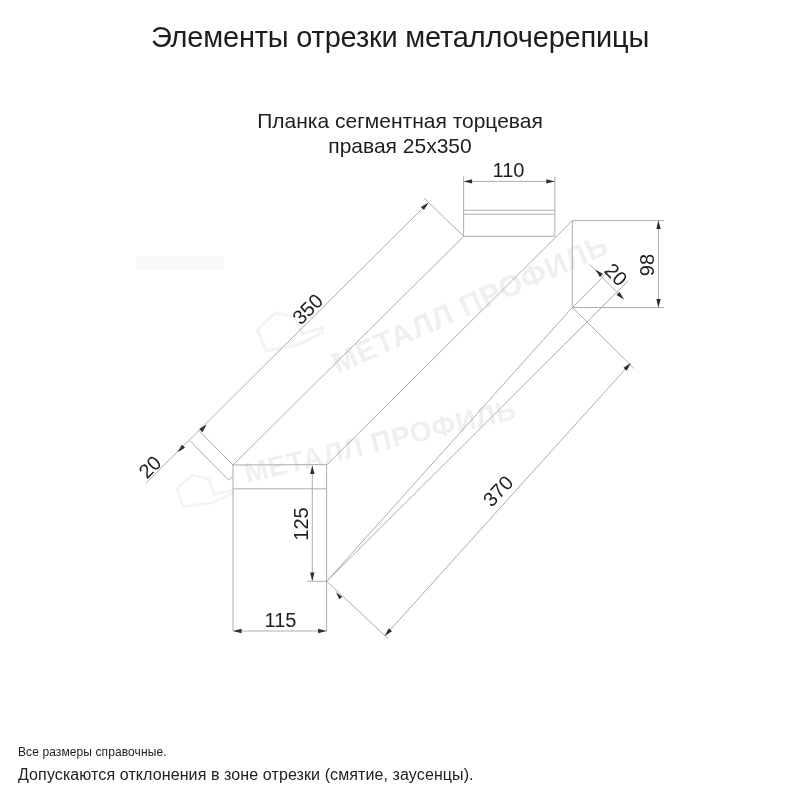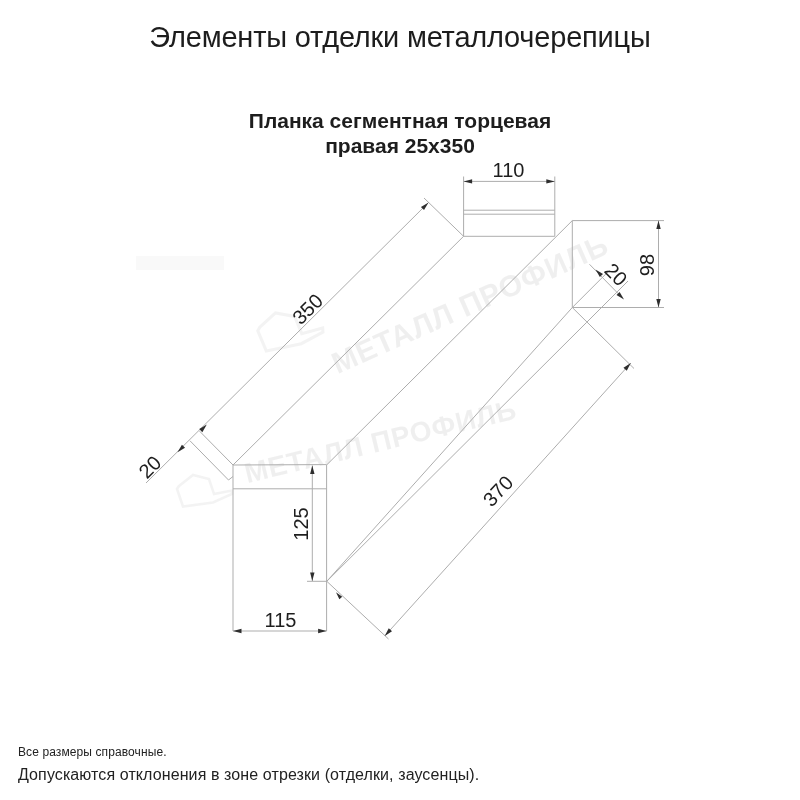--- a/index.html
+++ b/index.html
@@ -1,27 +1,27 @@
 <!DOCTYPE html>
 <html><head>
 <meta charset="utf-8">
 <style>
   html,body{margin:0;padding:0;background:#ffffff;width:800px;height:800px;overflow:hidden;}
   body{font-family:"Liberation Sans", sans-serif;position:relative;}
   .title{position:absolute;left:0;top:21px;width:800px;text-align:center;font-size:29px;color:#1d1d1d;letter-spacing:-0.2px;}
-  .subtitle{position:absolute;left:0;top:108px;width:800px;text-align:center;font-size:21px;line-height:25px;color:#1d1d1d;font-weight:bold;}
+  .subtitle{position:absolute;left:0;top:108px;width:800px;text-align:center;font-size:21px;line-height:25px;color:#1d1d1d;}
   .foot1{position:absolute;left:18px;top:745px;font-size:12px;color:#222;letter-spacing:0.1px;}
   .foot2{position:absolute;left:18px;top:766px;font-size:16px;color:#222;letter-spacing:0.1px;}
   svg{position:absolute;left:0;top:0;}
   text{font-family:"Liberation Sans", sans-serif;}
 </style>
 </head>
 <body>
 
-<div class="title">Элементы отделки металлочерепицы</div>
+<div class="title">Элементы отрезки металлочерепицы</div>
 
 <div class="subtitle">Планка сегментная торцевая<br>правая 25х350</div>
 
 <svg width="800" height="800" viewBox="0 0 800 800">
 
   <g opacity="0.05">
     <rect x="136" y="256" width="88" height="14" fill="#888"></rect>
   </g>
 
   <g transform="translate(291,332) rotate(-4) scale(1.18)" opacity="0.07">
@@ -160,13 +160,13 @@
     <text transform="translate(149.8,467) rotate(-45)" text-anchor="middle" y="7">20</text>
 
     <text transform="translate(616,274.5) rotate(45)" text-anchor="middle" y="7">20</text>
 
     <text transform="translate(498,491) rotate(-47)" text-anchor="middle" y="7">370</text>
   </g>
 </svg>
 
 <div class="foot1">Все размеры справочные.</div>
 
-<div class="foot2">Допускаются отклонения в зоне отрезки (отделки, заусенцы).</div>
+<div class="foot2">Допускаются отклонения в зоне отрезки (смятие, заусенцы).</div>
 
 </body></html>

